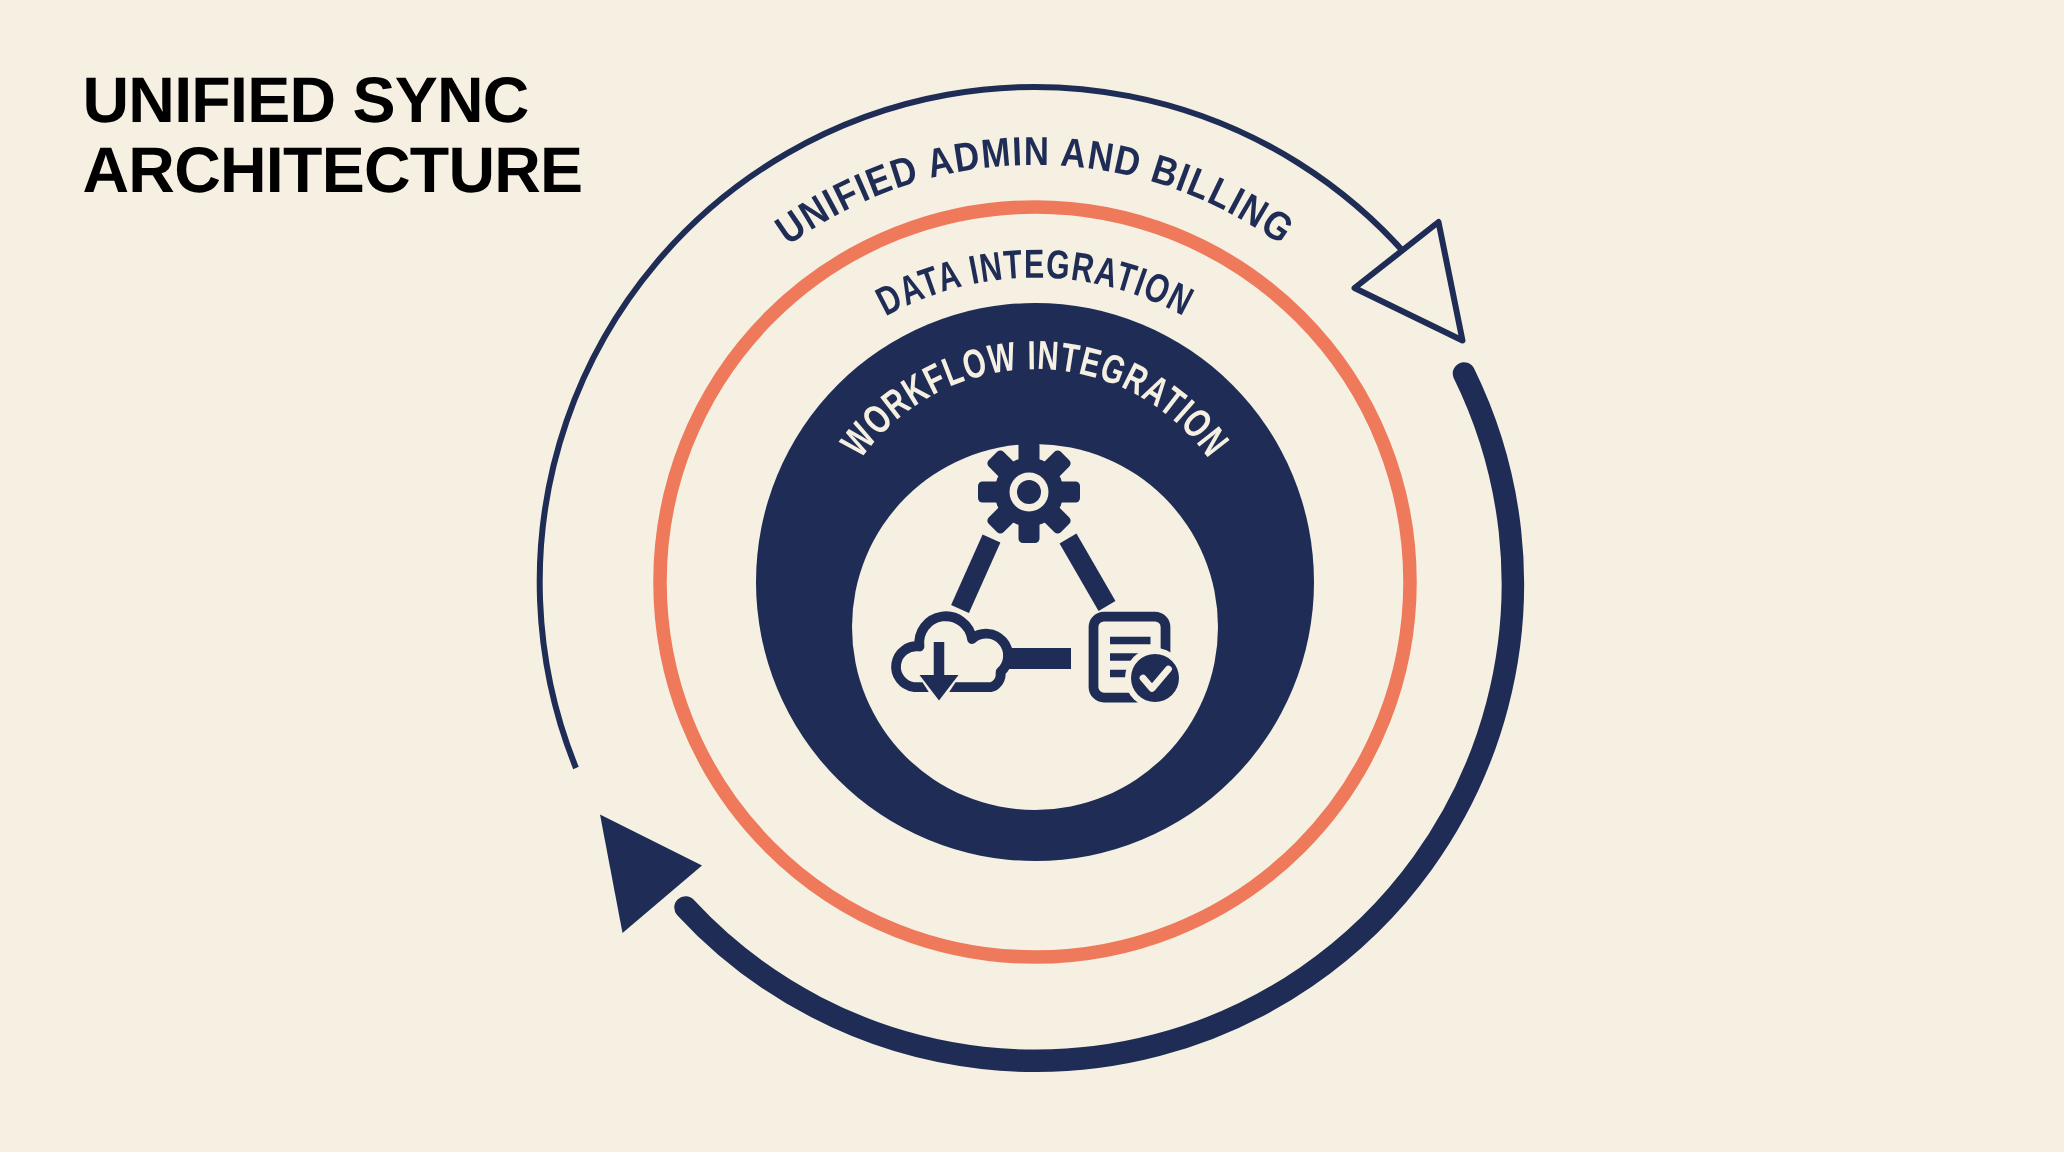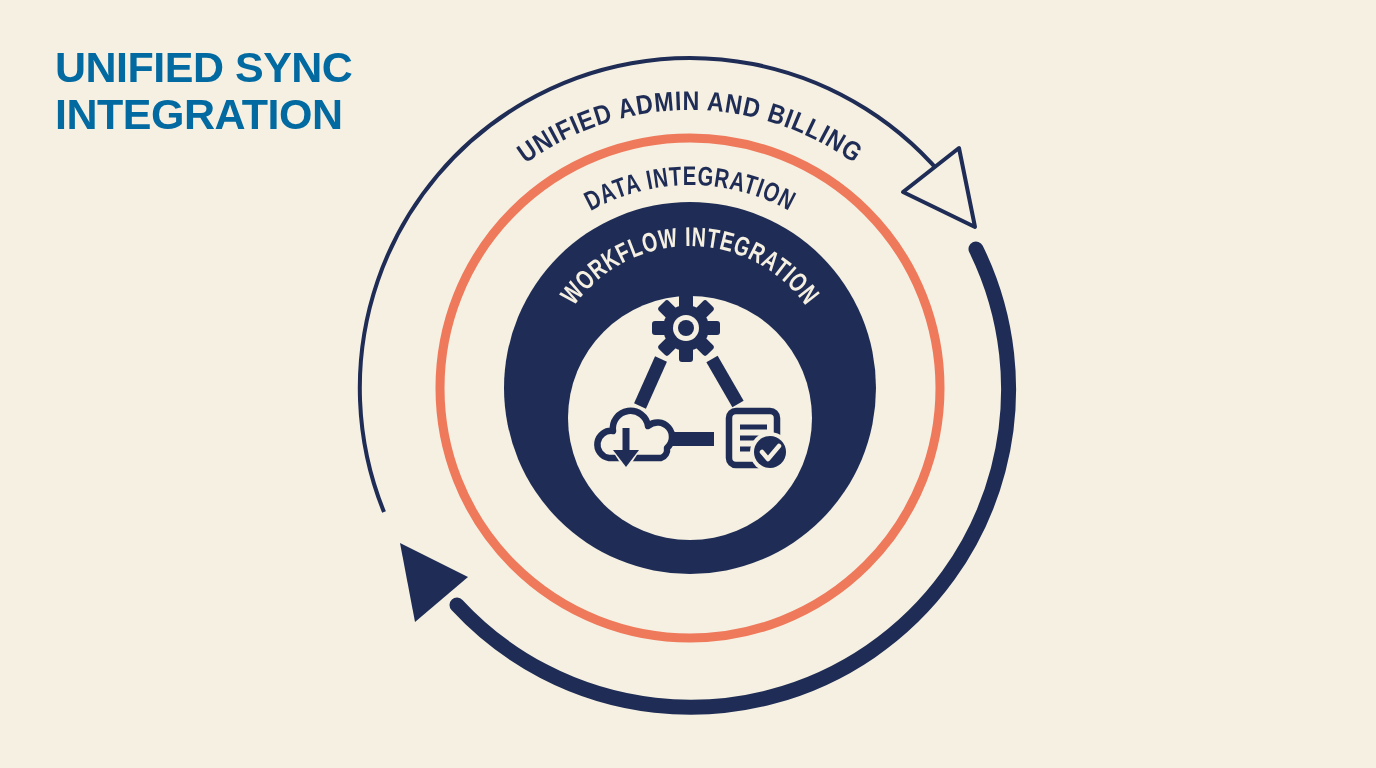--- a/index.html
+++ b/index.html
@@ -5,21 +5,21 @@
   html,body{margin:0;padding:0;}
   body{
     width:1376px;height:768px;overflow:hidden;
     background:#F5F0E1;
     font-family:"Liberation Sans", sans-serif;
     position:relative;
   }
   .stage{position:absolute;inset:0;}
   .title{
     position:absolute;left:55px;top:44px;
-    color:#0369a1;
+    color:#000000;
     font-size:43px;font-weight:700;
     letter-spacing:-0.5px;line-height:47px;
     white-space:nowrap;
   }
   svg.diagram{position:absolute;left:0;top:0;width:1376px;height:768px;}
   .ring-label{
     font-family:"Liberation Sans", sans-serif;
     font-weight:700;
     font-size:27px;
     letter-spacing:1px;
@@ -27,21 +27,21 @@
   .navy-fill{fill:#1F2D56;}
   .cream-fill{fill:#F5F0E1;}
 </style>
 </head>
 <body>
 
 <div class="stage">
 
   <div class="title">
     <div>UNIFIED SYNC</div>
-    <div>INTEGRATION</div>
+    <div>ARCHITECTURE</div>
   </div>
 
   <svg class="diagram" viewBox="0 0 1376 768" aria-hidden="true">
     <defs>
       <path id="tp-outer" d="M 412 388 A 278 278 0 0 1 968 388"></path>
       <path id="tp-mid" d="M 487 388 A 203 203 0 0 1 893 388"></path>
       <path id="tp-inner" d="M 548 388 A 142 142 0 0 1 832 388"></path>
     </defs>
 
     <path d="M 384 512 A 330 330 0 0 1 950 185" fill="none" stroke="#1F2D56" stroke-width="4"></path>

